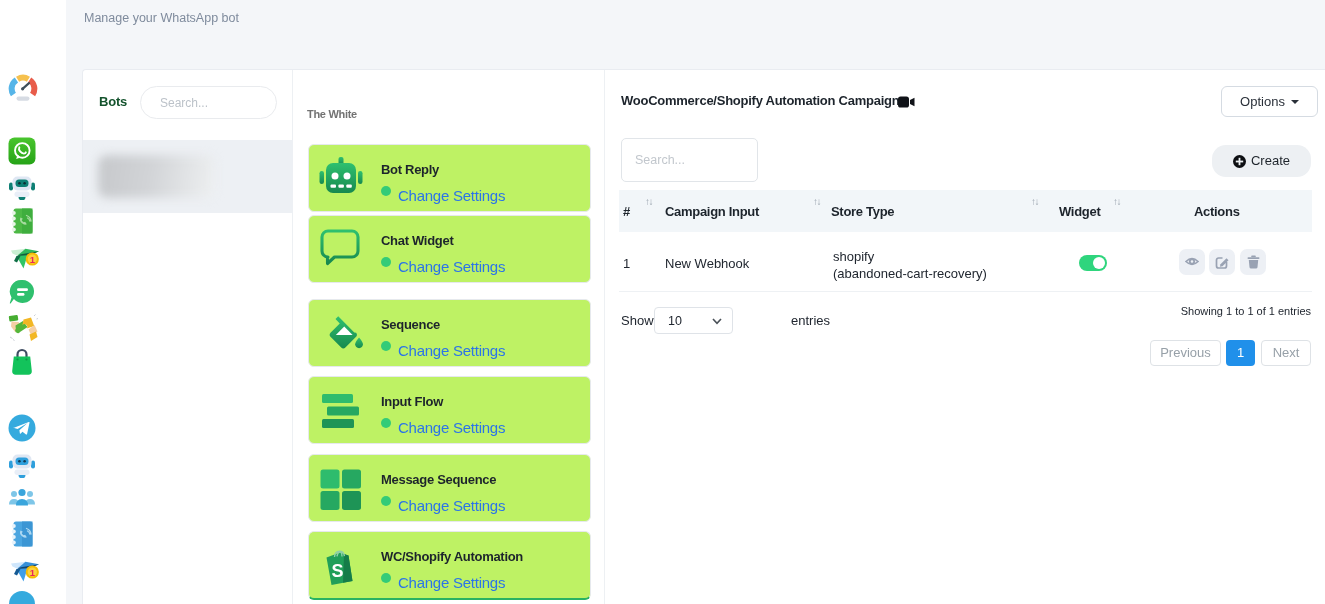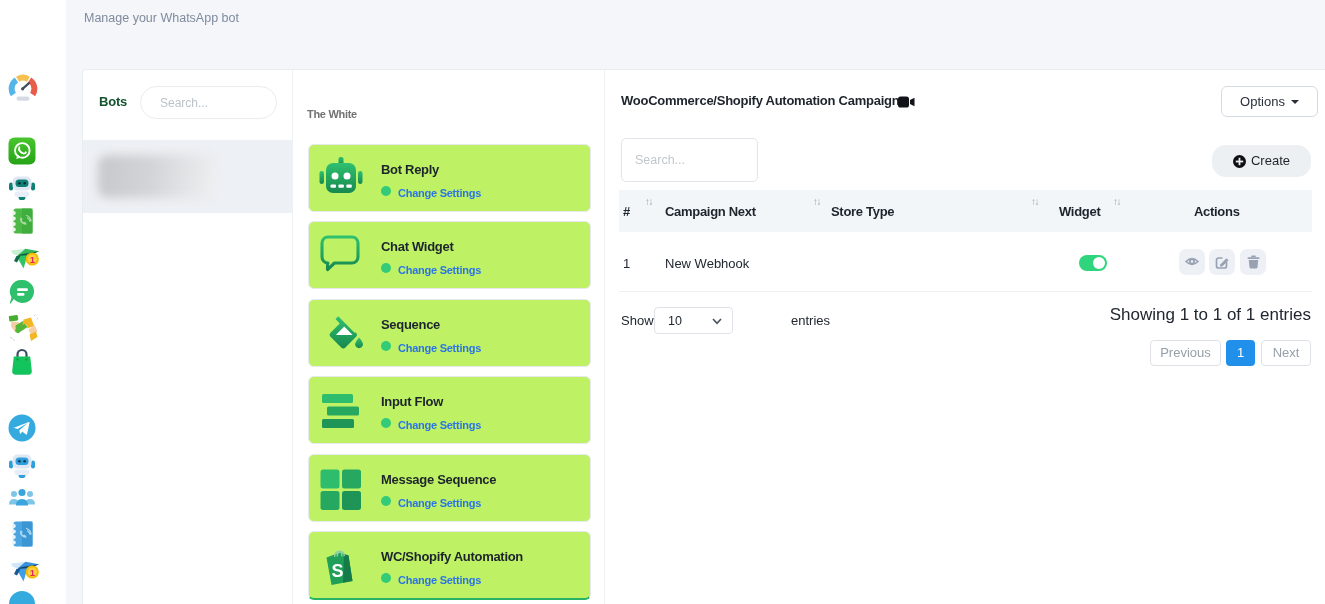--- a/index.html
+++ b/index.html
@@ -17,21 +17,21 @@
 #colL .pill span { position:absolute; left:19px; top:9px; font-size:12px; color:#bcc2c9; }
 #colL .sel { position:absolute; left:0; top:70px; width:210px; height:73px; background:#edf0f4; }
 #colL .blob { position:absolute; left:15px; top:15px; width:117px; height:43px; border-radius:9px; background:linear-gradient(100deg,#c6c8cb 0%,#d2d4d7 45%,#e2e4e6 75%,#eef0f1 100%); filter:blur(5px); }
 
 #colM { position:absolute; left:210px; top:0; width:312px; height:560px; border-right:1px solid #edf0f3; }
 #colM .hdr { position:absolute; left:14px; top:24px; font-size:11px; font-weight:bold; color:#737373; letter-spacing:-0.3px;margin-top:14px; }
 .mcard { position:absolute; left:15px; width:283px; height:68px; border:1px solid #e6e9ed; border-radius:6px; background:#bef264; }
 .mcard .mic { position:absolute; left:9px; top:12px; }
 .mcard .mt { position:absolute; left:72px; top:17px; font-size:13px; font-weight:bold; color:#1d242c; letter-spacing:-0.3px; }
 .mcard .dot { position:absolute; left:72px; top:41px; width:10px; height:10px; border-radius:50%; background:#33cb78; }
-.mcard .cs { position:absolute; left:89px; top:42px; font-size:11px; letter-spacing:-0.25px; font-weight:bold; color:#2b74e8; }
+.mcard .cs { position:absolute; left:89px; top:42px; font-size:15px; letter-spacing:-0.25px; font-weight:normal; color:#2b74e8; }
 
 #colR { position:absolute; left:522px; top:0; width:721px; height:560px; }
 #colR .title { position:absolute; left:16px; top:23px; font-size:13px; font-weight:bold; color:#1d242c; letter-spacing:-0.25px; }
 #colR .cam { position:absolute; left:293px; top:26px; }
 .optbtn { position:absolute; left:616px; top:16px; width:97px; height:31px; border:1px solid #d5dbe2; border-radius:6px; background:#fff; font-size:13px; color:#2a3039; text-align:center; line-height:29px; }
 .optbtn i { display:inline-block; width:0; height:0; border-left:4px solid transparent; border-right:4px solid transparent; border-top:4.5px solid #2a3039; margin-left:6px; vertical-align:2px; }
 .rsearch { position:absolute; left:16px; top:68px; width:137px; height:44px; border:1px solid #e1e5e9; border-radius:5px; background:#fff; }
 .rsearch span { position:absolute; left:13px; top:14px; font-size:12.5px; color:#c2c7cd; }
 .createbtn { position:absolute; left:607px; top:75px; width:99px; height:32px; background:#edf0f3; border-radius:14px; font-size:13px; color:#1e242b; text-align:center; line-height:32px; }
 .createbtn svg { vertical-align:-2.5px; margin-right:5px; }
@@ -46,21 +46,21 @@
 .tog b { position:absolute; right:2px; top:2px; width:12px; height:12px; border-radius:50%; background:#fff; }
 
 .abtn { position:absolute; top:17px; width:26px; height:26px; background:#edf0f5; border-radius:7px; text-align:center; }
 .abtn svg { margin-top:6px; }
 
 #colR .show { position:absolute; left:16px; top:243px; font-size:13px; color:#212730; }
 .sel10 { position:absolute; left:49px; top:237px; width:79px; height:27px; border:1px solid #dfe3e8; border-radius:4px; background:#fff; font-size:12.5px; color:#212730; }
 .sel10 span { position:absolute; left:13px; top:6px; }
 .sel10 svg { position:absolute; right:10px; top:10px; }
 #colR .entries { position:absolute; left:138px; top:243px; font-size:13px; color:#212730;margin-left:48px; }
-.showing { position:absolute; right:15px; top:235px; font-size:17px; color:#212730; }
+.showing { position:absolute; right:15px; top:235px; font-size:11px; color:#212730; }
 .pgn { position:absolute; top:270px; height:26px; font-size:13px; }
 .pprev { position:absolute; left:545px; width:71px; height:26px; line-height:24px; text-align:center; color:#97a0a8; border:1px solid #dee2e6; border-radius:4px; background:#fff; }
 .pone { position:absolute; left:621px; width:29px; height:26px; line-height:26px; text-align:center; color:#fff; background:#2090ea; border-radius:4px; }
 .pnext { position:absolute; left:656px; width:50px; height:26px; line-height:24px; text-align:center; color:#97a0a8; border:1px solid #dee2e6; border-radius:4px; background:#fff; }
 </style>
 </head>
 <body>
 <div id="pagehead">
   <div class="sub">Manage your WhatsApp bot</div>
 </div>
@@ -94,21 +94,21 @@
         <circle cx="17" cy="19" r="3.5" fill="#fff"></circle>
           <circle cx="29" cy="19" r="3.5" fill="#fff"></circle>
         <rect x="12.5" y="27.5" width="5.5" height="3.2" rx="1" fill="#fff"></rect>
         <rect x="20.4" y="27.5" width="5.5" height="3.2" rx="1" fill="#fff"></rect>
         <rect x="28.3" y="27.5" width="5.5" height="3.2" rx="1" fill="#fff"></rect>
       </svg>
       <div class="mt">Bot Reply</div>
         <div class="dot"></div>
         <div class="cs">Change Settings</div>
     </div>
-    <div class="mcard" style="top:151px;">
+    <div class="mcard" style="top:145px;">
       <svg class="mic" width="42" height="40" viewBox="0 0 42 40" style="left:11px;top:13px;">
           <defs>
             <linearGradient id="g2" x1="0" y1="0" x2="0" y2="1">
               <stop offset="0" stop-color="#2ec06f"></stop>
               <stop offset="1" stop-color="#17894f"></stop>
             </linearGradient>
           </defs>
         <path d="M8 2 h24 a6 6 0 0 1 6 6 v14 a6 6 0 0 1 -6 6 h-17.5 l-7 6.5 v-6.5 h0.5 a6 6 0 0 1 -6 -6 v-14 a6 6 0 0 1 6 -6 z" fill="none" stroke="url(#g2)" stroke-width="3.1" stroke-linejoin="round"></path>
       </svg>
       <div class="mt">Chat Widget</div>
@@ -191,31 +191,32 @@
       </div>
     <div class="createbtn"><svg width="13" height="13" viewBox="0 0 13 13">
           <circle cx="6.5" cy="6.5" r="6.5" fill="#0d0f12"></circle>
           <rect x="5.6" y="2.8" width="1.8" height="7.4" fill="#edf0f3"></rect>
           <rect x="2.8" y="5.6" width="7.4" height="1.8" fill="#edf0f3"></rect>
         </svg>Create</div>
 
     <div id="thead">
       <div class="h" style="left:4px;">#</div>
         <div class="sa" style="left:26px;">↑↓</div>
-      <div class="h" style="left:46px;">Campaign Next</div>
+      <div class="h" style="left:46px;">Campaign Input</div>
         <div class="sa" style="left:194px;">↑↓</div>
       <div class="h" style="left:212px;">Store Type</div>
         <div class="sa" style="left:412px;">↑↓</div>
       <div class="h" style="left:440px;">Widget</div>
         <div class="sa" style="left:494px;">↑↓</div>
       <div class="h" style="left:575px;">Actions</div>
     </div>
     <div id="trow">
       <div class="c" style="left:4px; top:24px;">1</div>
       <div class="c" style="left:46px; top:24px;">New Webhook</div>
+      <div class="c" style="left:214px; top:16px; line-height:17px;">shopify<br>(abandoned-cart-recovery)</div>
       <div class="tog">
           <b></b>
         </div>
       <div class="abtn" style="left:560px;"><svg width="14" height="13" viewBox="0 0 14 13">
             <path d="M1 6.5 Q7 0.5 13 6.5 Q7 12.5 1 6.5 Z" fill="none" stroke="#99a2b3" stroke-width="1.6"></path>
             <circle cx="7" cy="6.5" r="2.2" fill="none" stroke="#99a2b3" stroke-width="1.8"></circle>
           </svg></div>
       <div class="abtn" style="left:590px;"><svg width="14" height="14" viewBox="0 0 14 14">
             <path d="M11.5 7 v4 a2 2 0 0 1 -2 2 H3.5 a2 2 0 0 1 -2 -2 V5 a2 2 0 0 1 2 -2 h4" fill="none" stroke="#99a2b3" stroke-width="1.7"></path>
             <path d="M5.5 9.2 l6-6 2 2 -6 6 -2.6 .6 z" fill="#99a2b3"></path>

